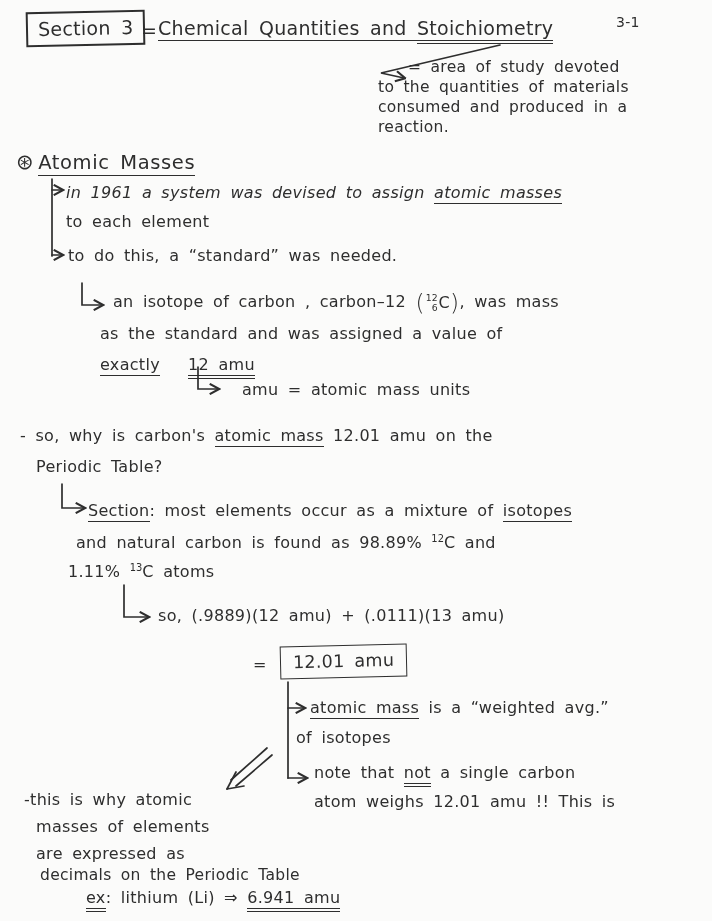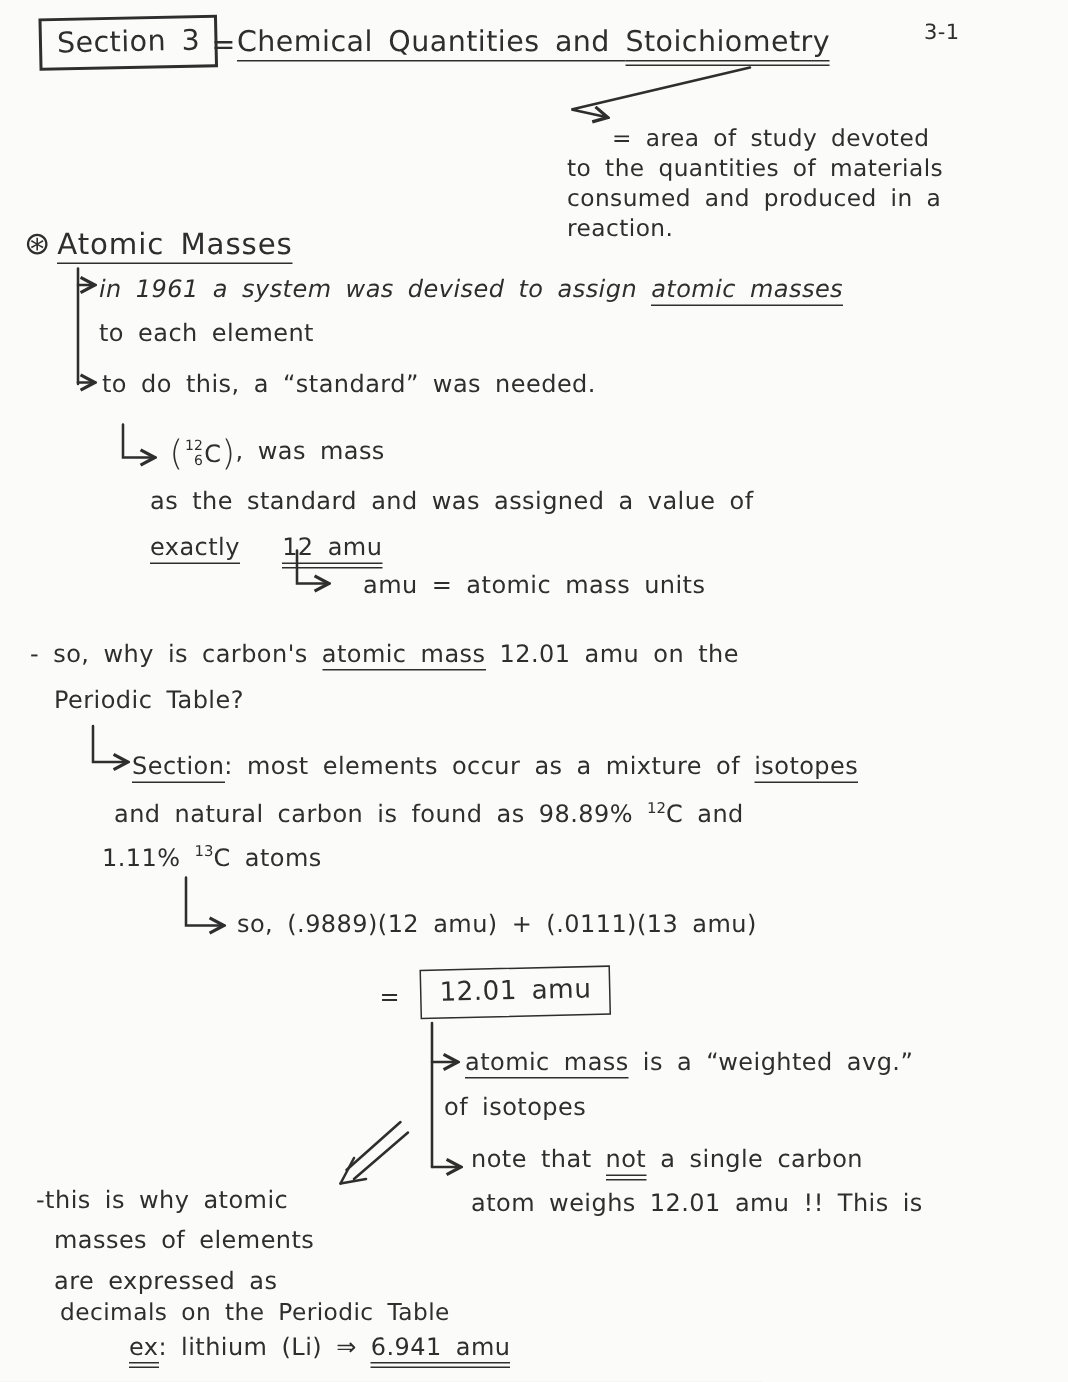--- a/index.html
+++ b/index.html
@@ -91,37 +91,37 @@
         <path d="M 227 789 L 236 772"></path>
       </g>
     </g>
   </svg>
 
   <div class="abs txt section-box" style="left:26px; top:11px;">Section 3</div>
   <div class="abs txt hdr" style="left:141px; top:19px;">=</div>
   <div class="abs txt hdr" style="left:158px; top:17px;"><span class="u1">Chemical Quantities and </span><span class="u2">Stoichiometry</span></div>
   <div class="abs txt hdr" style="left:616px; top:14px; font-size:14px;">3-1</div>
 
-  <div class="abs txt small" style="left:378px; top:57px; line-height:20px;margin-top:25px;">
+  <div class="abs txt small" style="left:378px; top:57px; line-height:20px;">
     <div style="text-indent:30px;">= area of study devoted</div>
     <div>to the quantities of materials</div>
     <div>consumed and produced in a</div>
     <div>reaction.</div>
   </div>
 
   <div class="abs txt heading-line" style="left:16px; top:150px;">
     <span class="bullet">⊛</span><span class="u1">Atomic Masses</span>
   </div>
 
   <div class="abs txt" style="left:66px; top:183px;font-style:italic;"><span>in 1961 a system was devised to assign </span><span class="u1">atomic masses</span></div>
   <div class="abs txt" style="left:66px; top:212px;">to each element</div>
 
   <div class="abs txt" style="left:68px; top:246px;">to do this, a “standard” was needed.</div>
 
-  <div class="abs txt" style="left:113px; top:289px;"><span class="nuclide">
+  <div class="abs txt" style="left:113px; top:289px;"><span>an isotope of carbon , carbon–12 </span><span class="nuclide">
         <span class="paren">(</span>
         <span class="stack">
           <span>12</span>
           <span>6</span>
         </span>
         <span>C</span>
         <span class="paren">)</span>
       </span><span>, was mass</span></div>
   <div class="abs txt" style="left:100px; top:324px;">as the standard and was assigned a value of</div>
   <div class="abs txt" style="left:100px; top:355px;"><span class="u1">exactly</span><span>&nbsp;&nbsp;&nbsp;</span><span class="u2">12 amu</span></div>

